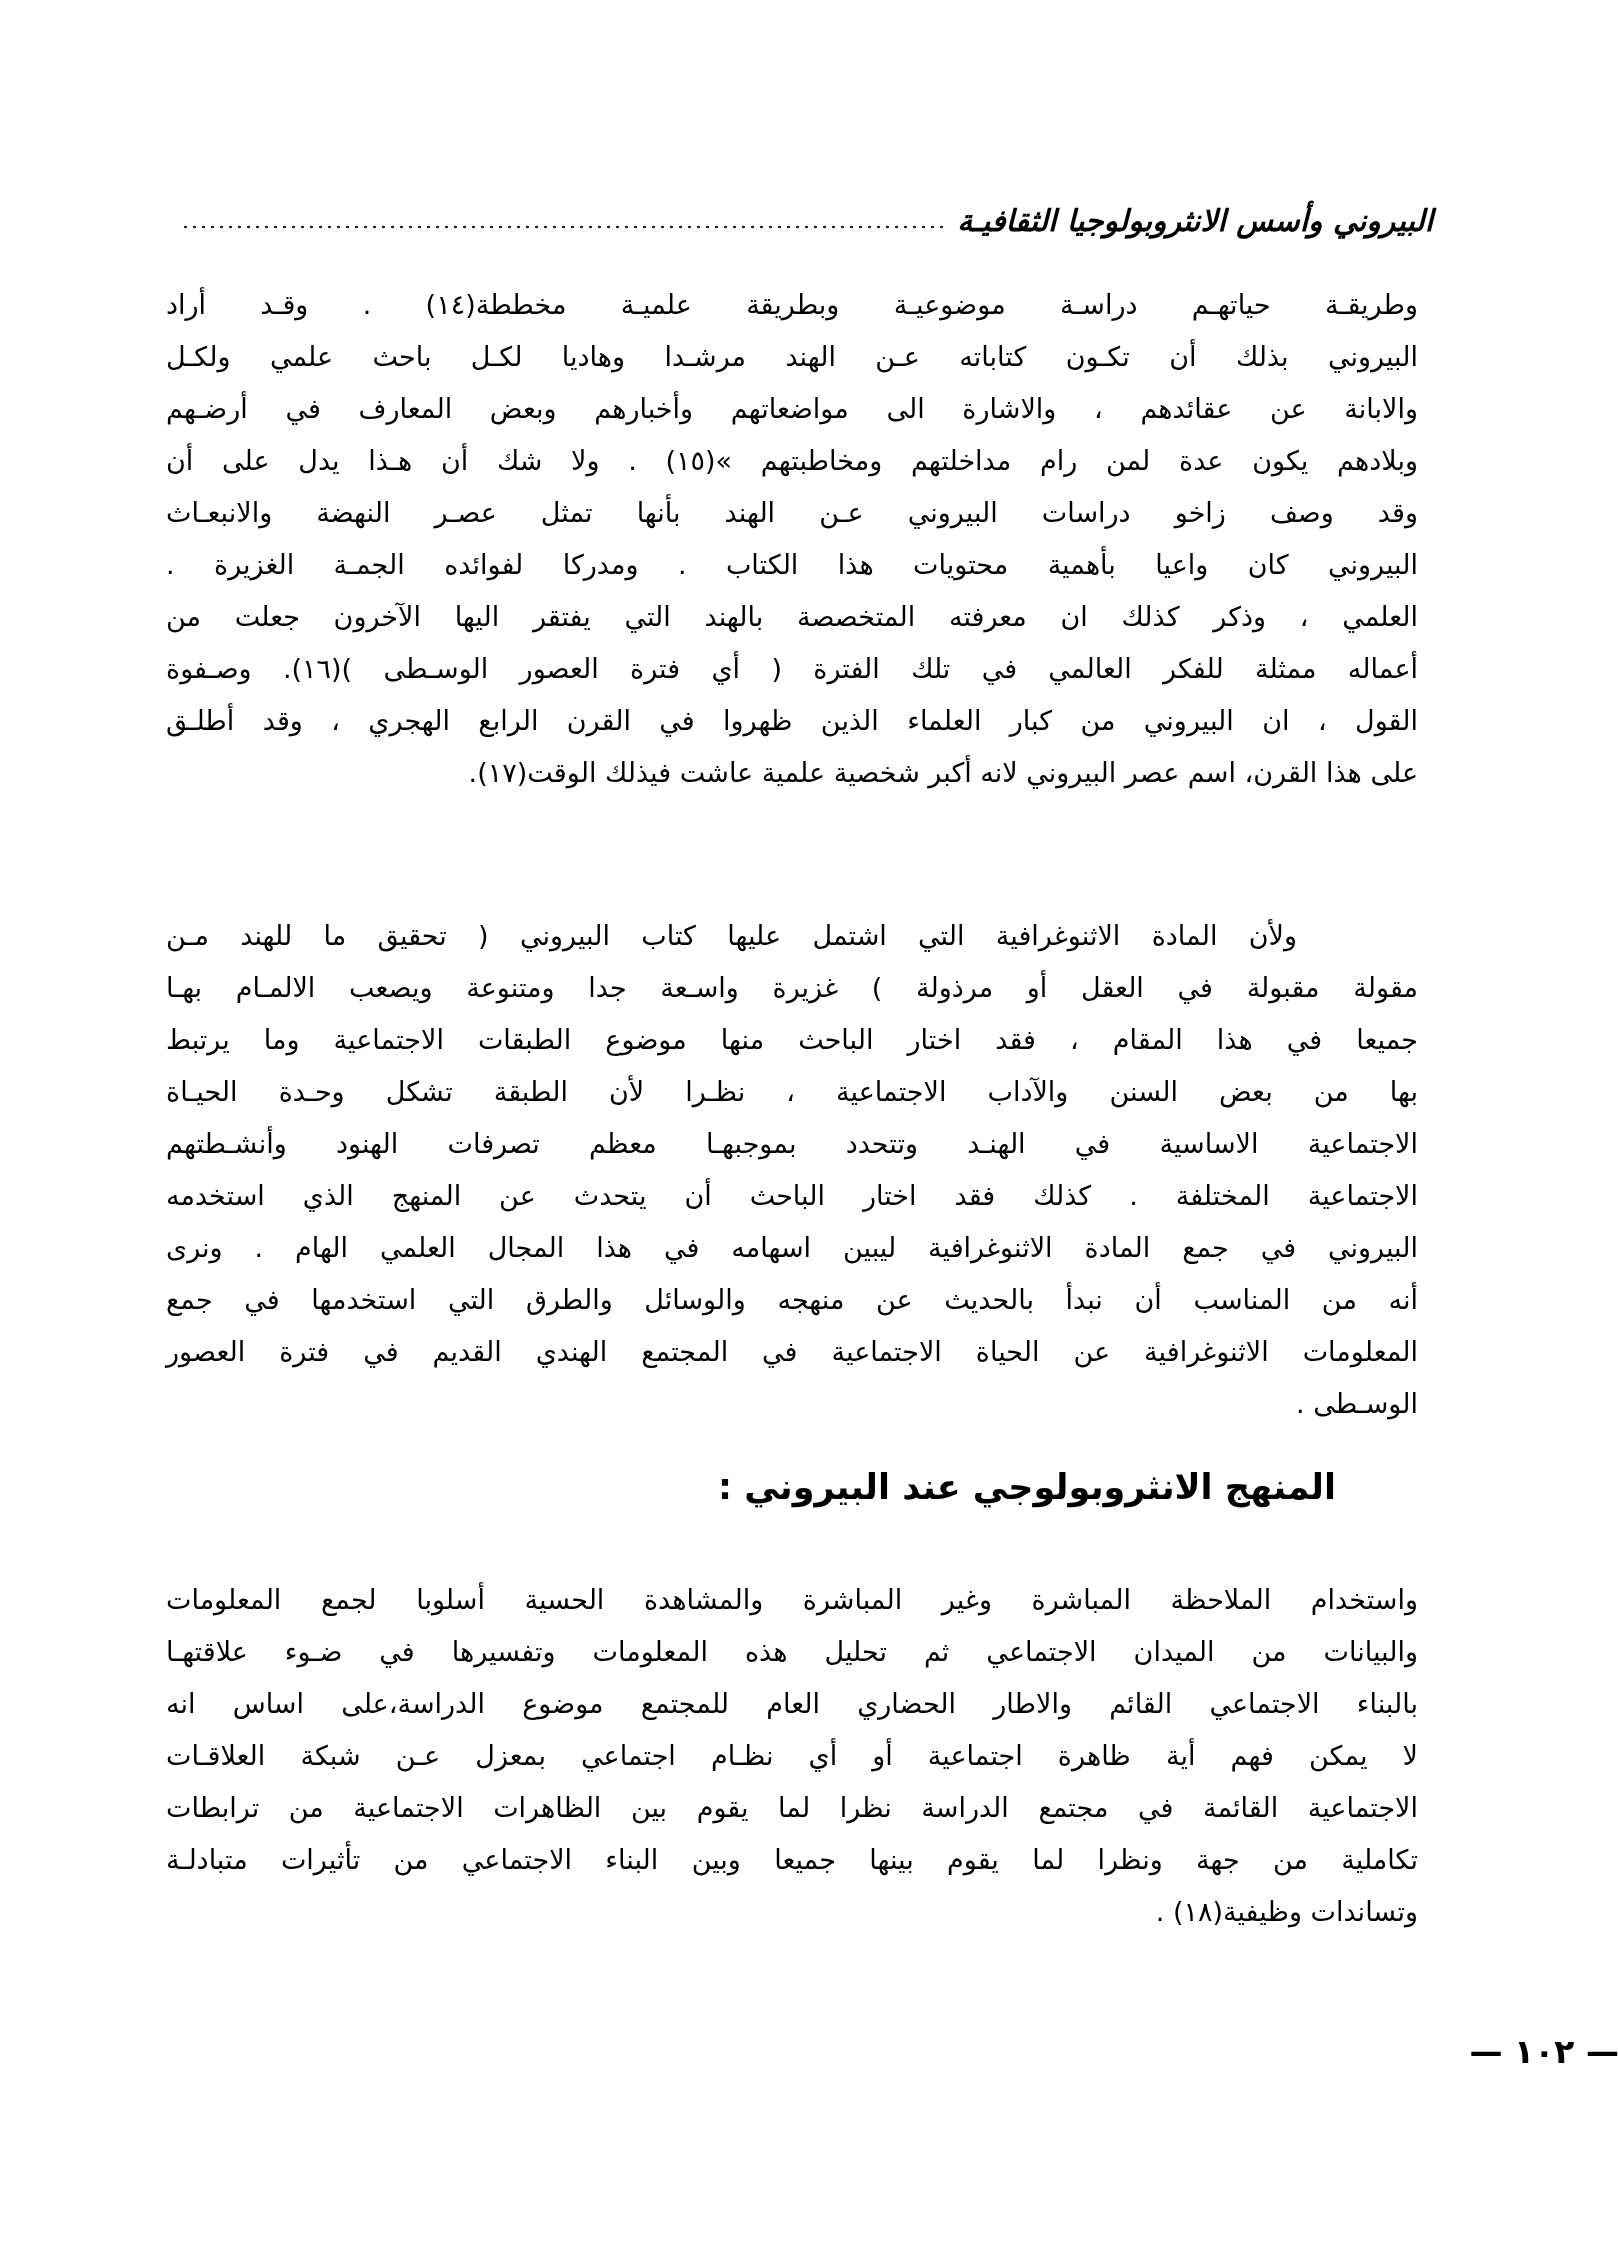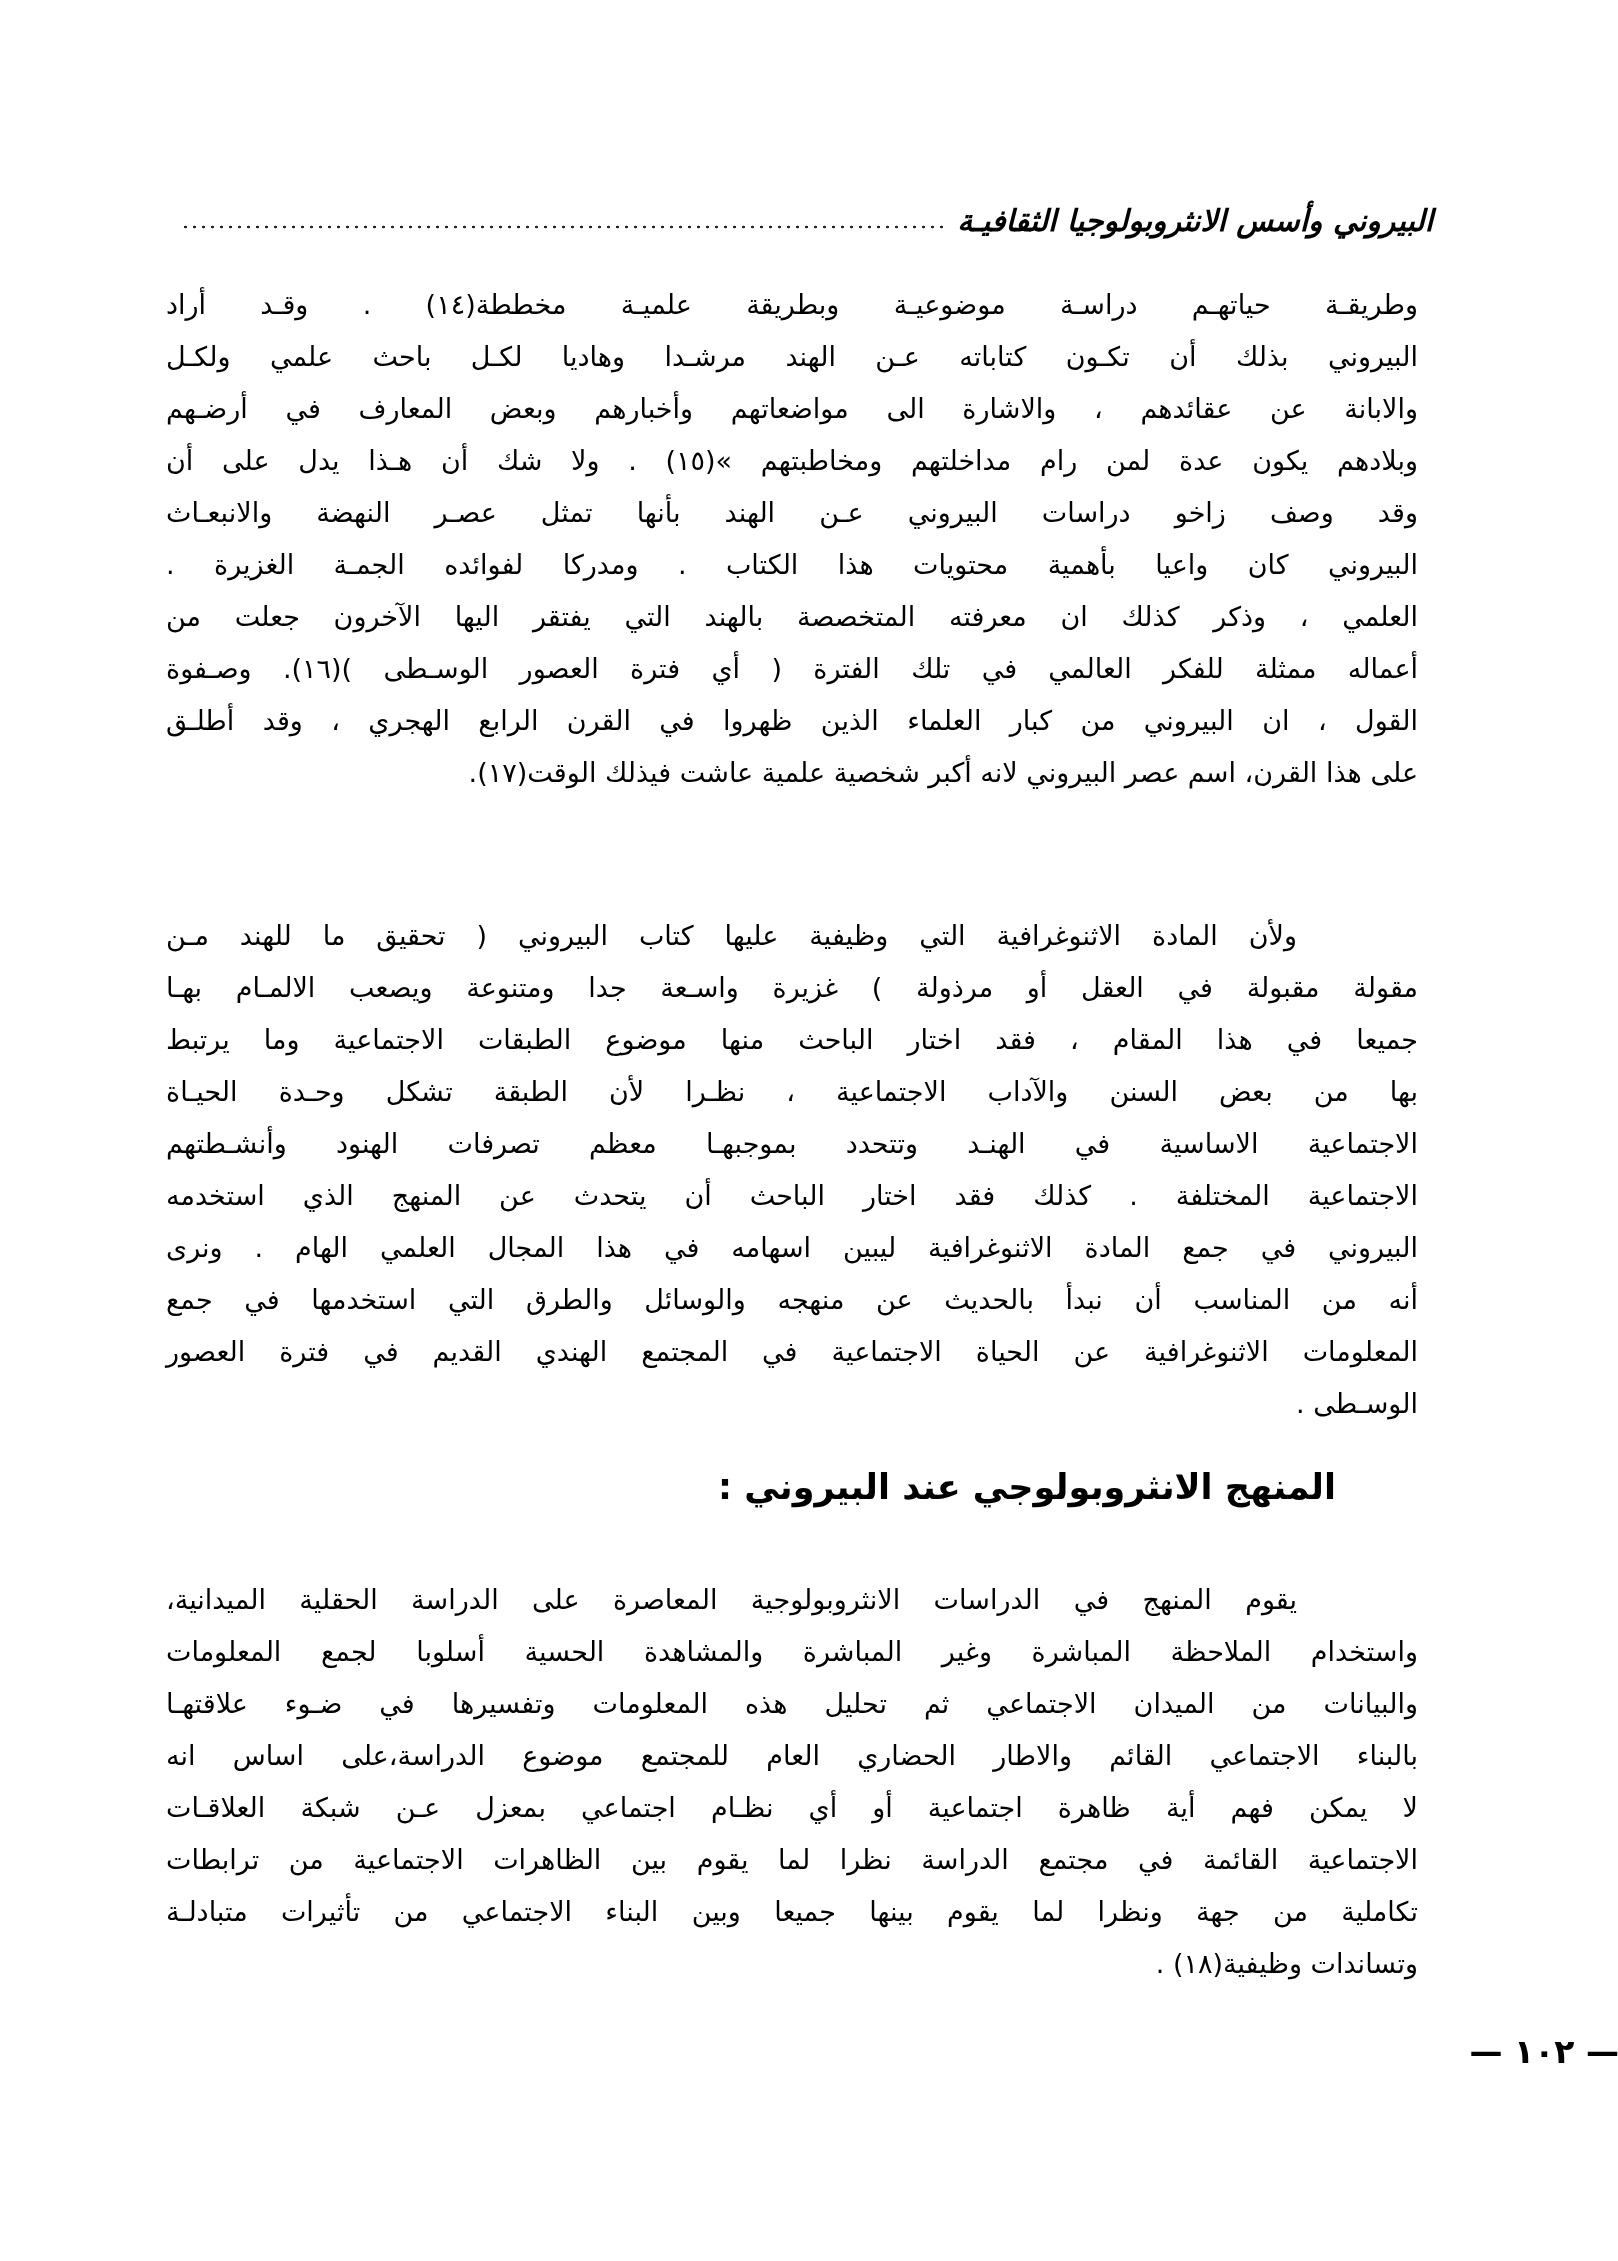--- a/index.html
+++ b/index.html
@@ -119,36 +119,35 @@
     <span class="line">وبلادهم يكون عدة لمن رام مداخلتهم ومخاطبتهم »(١٥) . ولا شك أن هـذا يدل على أن</span>
     <span class="line">وقد وصف زاخو دراسات البيروني عـن الهند بأنها تمثل عصـر النهضة والانبعـاث</span>
     <span class="line">البيروني كان واعيا بأهمية محتويات هذا الكتاب . ومدركا لفوائده الجمـة الغزيرة .</span>
     <span class="line">العلمي ، وذكر كذلك ان معرفته المتخصصة بالهند التي يفتقر اليها الآخرون جعلت من</span>
     <span class="line">أعماله ممثلة للفكر العالمي في تلك الفترة ( أي فترة العصور الوسـطى )(١٦). وصـفوة</span>
     <span class="line">القول ، ان البيروني من كبار العلماء الذين ظهروا في القرن الرابع الهجري ، وقد أطلـق</span>
     <span class="line last">على هذا القرن، اسم عصر البيروني لانه أكبر شخصية علمية عاشت فيذلك الوقت(١٧).</span>
   </div>
 
   <div class="body-text" id="para-2">
-    <span class="line indent">ولأن المادة الاثنوغرافية التي وظيفية عليها كتاب البيروني ( تحقيق ما للهند مـن</span>
+    <span class="line indent">ولأن المادة الاثنوغرافية التي اشتمل عليها كتاب البيروني ( تحقيق ما للهند مـن</span>
     <span class="line">مقولة مقبولة في العقل أو مرذولة ) غزيرة واسـعة جدا ومتنوعة ويصعب الالمـام بهـا</span>
     <span class="line">جميعا في هذا المقام ، فقد اختار الباحث منها موضوع الطبقات الاجتماعية وما يرتبط</span>
     <span class="line">بها من بعض السنن والآداب الاجتماعية ، نظـرا لأن الطبقة تشكل وحـدة الحيـاة</span>
     <span class="line">الاجتماعية الاساسية في الهنـد وتتحدد بموجبهـا معظم تصرفات الهنود وأنشـطتهم</span>
     <span class="line">الاجتماعية المختلفة . كذلك فقد اختار الباحث أن يتحدث عن المنهج الذي استخدمه</span>
     <span class="line">البيروني في جمع المادة الاثنوغرافية ليبين اسهامه في هذا المجال العلمي الهام . ونرى</span>
     <span class="line">أنه من المناسب أن نبدأ بالحديث عن منهجه والوسائل والطرق التي استخدمها في جمع</span>
     <span class="line">المعلومات الاثنوغرافية عن الحياة الاجتماعية في المجتمع الهندي القديم في فترة العصور</span>
     <span class="line last">الوسـطى .</span>
   </div>
 
   <div class="section-heading">المنهج الانثروبولوجي عند البيروني :</div>
 
   <div class="body-text" id="para-3">
-    <span class="line indent">يقوم المنهج في الدراسات الانثروبولوجية المعاصرة على الدراسة الحقلية الميدانية،</span>
     <span class="line">واستخدام الملاحظة المباشرة وغير المباشرة والمشاهدة الحسية أسلوبا لجمع المعلومات</span>
     <span class="line">والبيانات من الميدان الاجتماعي ثم تحليل هذه المعلومات وتفسيرها في ضـوء علاقتهـا</span>
     <span class="line">بالبناء الاجتماعي القائم والاطار الحضاري العام للمجتمع موضوع الدراسة،على اساس انه</span>
     <span class="line">لا يمكن فهم أية ظاهرة اجتماعية أو أي نظـام اجتماعي بمعزل عـن شبكة العلاقـات</span>
     <span class="line">الاجتماعية القائمة في مجتمع الدراسة نظرا لما يقوم بين الظاهرات الاجتماعية من ترابطات</span>
     <span class="line">تكاملية من جهة ونظرا لما يقوم بينها جميعا وبين البناء الاجتماعي من تأثيرات متبادلـة</span>
     <span class="line last">وتساندات وظيفية(١٨) .</span>
   </div>
 
   <div class="page-number">— ١٠٢ —</div>

